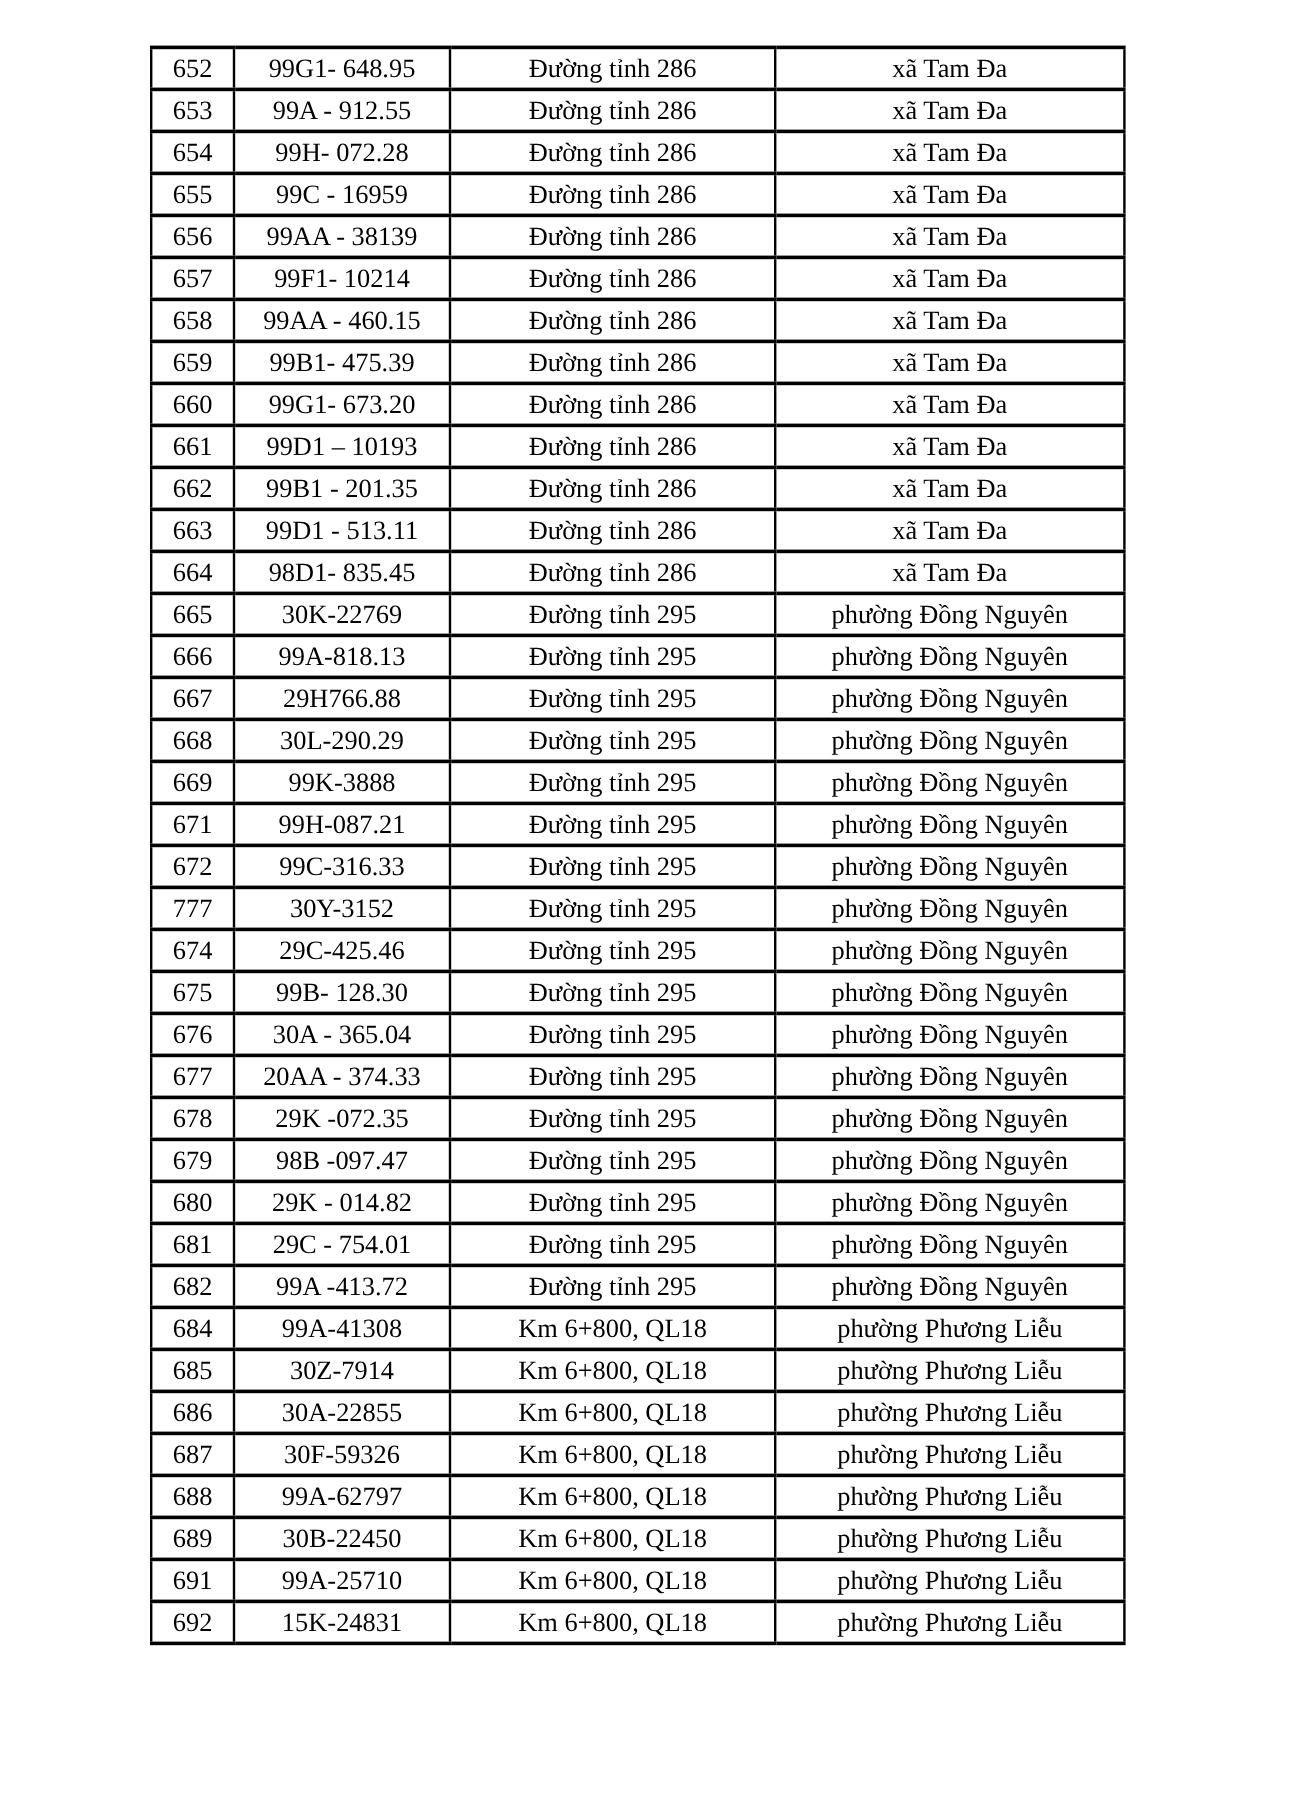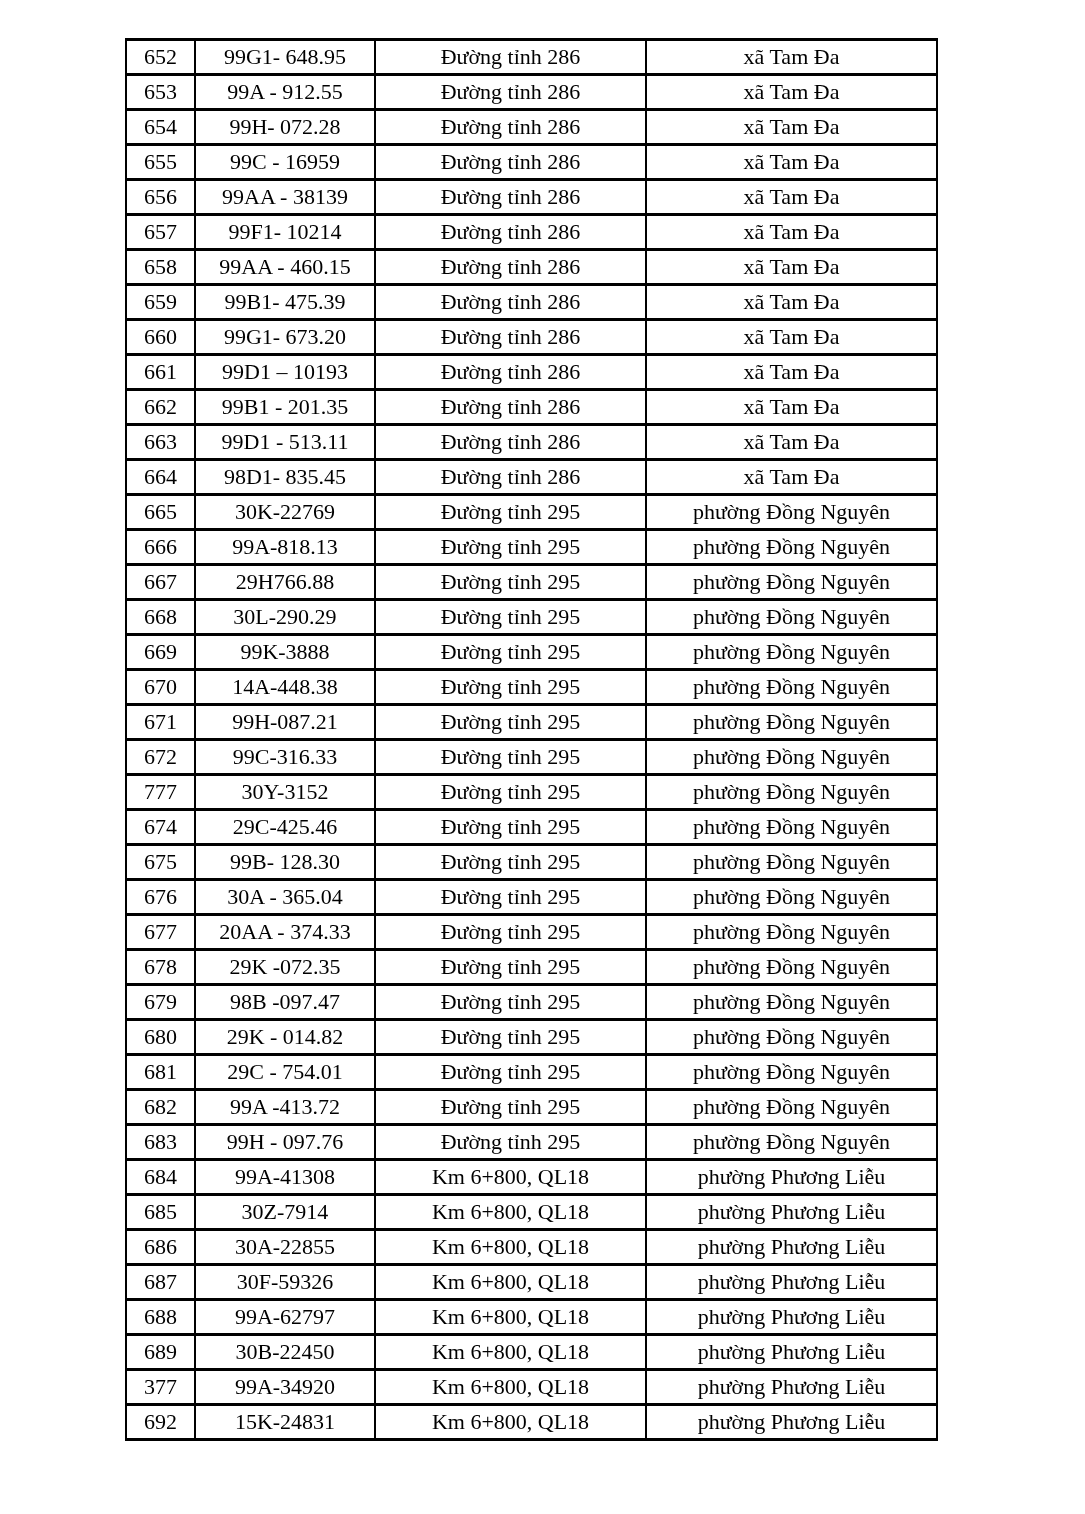--- a/index.html
+++ b/index.html
@@ -177,26 +177,20 @@
     <td>phường Đồng Nguyên</td>
   </tr>
 
   <tr>
     <td>669</td>
     <td>99K-3888</td>
     <td>Đường tỉnh 295</td>
     <td>phường Đồng Nguyên</td>
   </tr>
 
-  <tr>
-    <td>670</td>
-    <td>14A-448.38</td>
-    <td>Đường tỉnh 295</td>
-    <td>phường Đồng Nguyên</td>
-  </tr>
 
   <tr>
     <td>671</td>
     <td>99H-087.21</td>
     <td>Đường tỉnh 295</td>
     <td>phường Đồng Nguyên</td>
   </tr>
 
   <tr>
     <td>672</td>
@@ -268,26 +262,20 @@
     <td>phường Đồng Nguyên</td>
   </tr>
 
   <tr>
     <td>682</td>
     <td>99A -413.72</td>
     <td>Đường tỉnh 295</td>
     <td>phường Đồng Nguyên</td>
   </tr>
 
-  <tr>
-    <td>683</td>
-    <td>99H - 097.76</td>
-    <td>Đường tỉnh 295</td>
-    <td>phường Đồng Nguyên</td>
-  </tr>
 
   <tr>
     <td>684</td>
     <td>99A-41308</td>
     <td>Km 6+800, QL18</td>
     <td>phường Phương Liễu</td>
   </tr>
 
   <tr>
     <td>685</td>
@@ -319,22 +307,22 @@
 
   <tr>
     <td>689</td>
     <td>30B-22450</td>
     <td>Km 6+800, QL18</td>
     <td>phường Phương Liễu</td>
   </tr>
 
 
   <tr>
-    <td>377</td>
-    <td>99A-34920</td>
+    <td>691</td>
+    <td>99A-25710</td>
     <td>Km 6+800, QL18</td>
     <td>phường Phương Liễu</td>
   </tr>
 
   <tr>
     <td>692</td>
     <td>15K-24831</td>
     <td>Km 6+800, QL18</td>
     <td>phường Phương Liễu</td>
   </tr>

